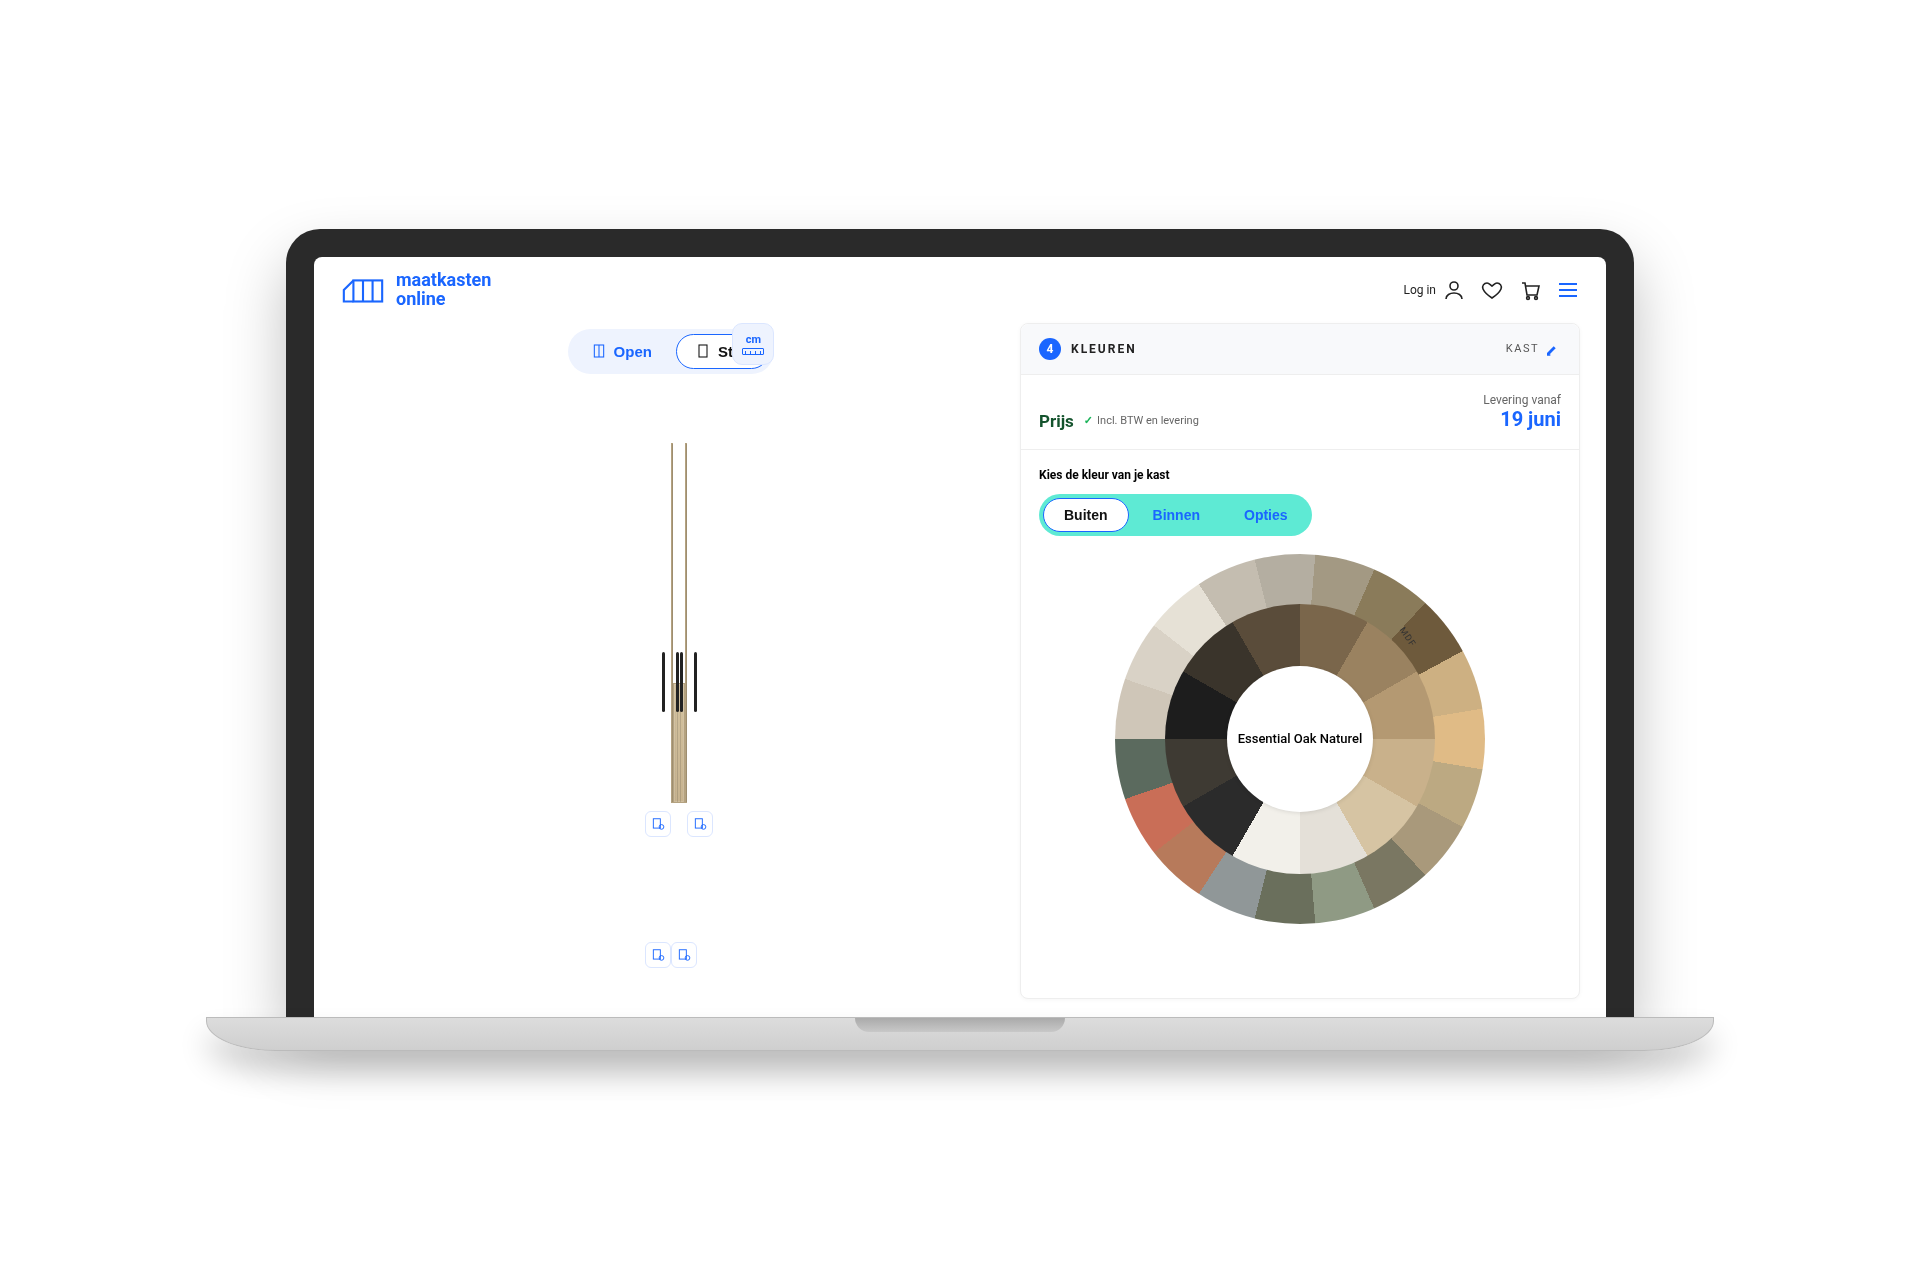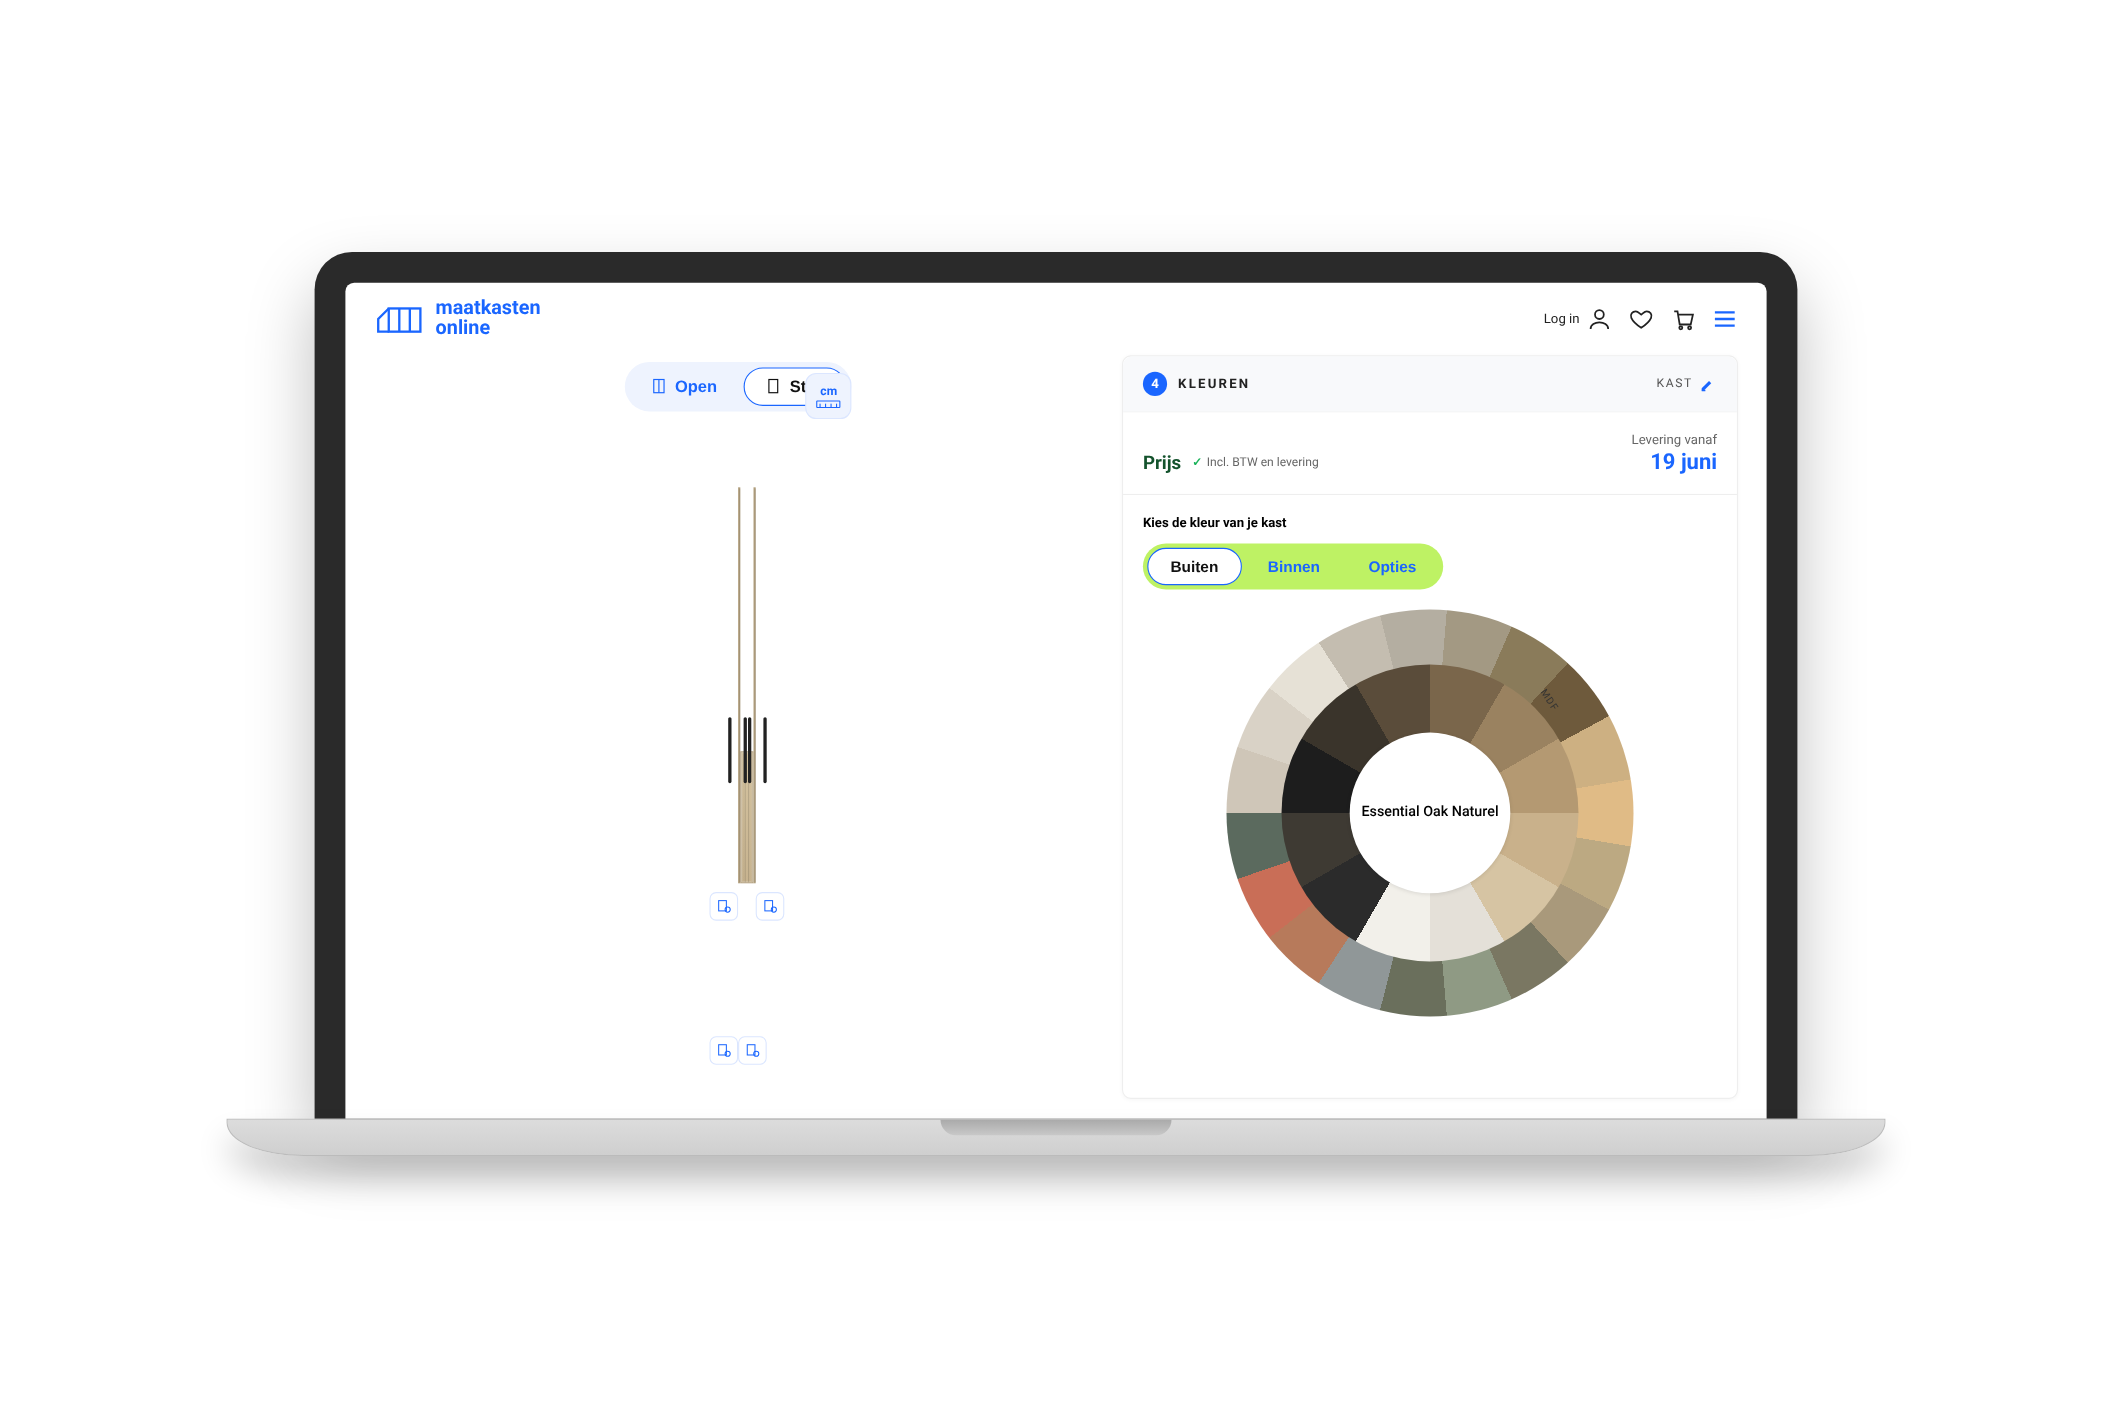--- a/index.html
+++ b/index.html
@@ -89,21 +89,21 @@
   }
   .seg-btn {
     display:flex; align-items:center; gap:7px;
     padding: 8px 18px; border-radius:999px; font-size:15px; font-weight:600;
     color:#1a66ff; background:transparent; border:none; cursor:pointer;
   }
   .seg-btn.active {
     background:#fff; border:1.5px solid #1a66ff; color:#111;
   }
   .measure-btn {
-    position:absolute; right:0; top:16px;
+    position:absolute; right:0; top:0;
     width:42px; height:42px; border-radius:10px; background:#eef3fe;
     display:flex; flex-direction:column; align-items:center; justify-content:center;
     gap:2px; cursor:pointer; border:1px solid #dbe6ff;
     color:#1a66ff; font-size:11px; font-weight:700;
   }
   .ruler { width:22px; height:7px; border:1.3px solid #1a66ff; border-radius:1px; display:flex; justify-content:space-around; align-items:flex-end;}
   .ruler span{width:1px;height:3px;background:#1a66ff;}
   .canvas {
     flex:1; position:relative;
     background: linear-gradient(#f0efee 0%, #f0efee 68%, #fff 68%, #fff 100%);
@@ -163,21 +163,21 @@
   .price-row{display:flex;justify-content:space-between;align-items:flex-end;padding:18px;border-bottom:1px solid #eee;}
   .price-left{display:flex;align-items:center;gap:10px;}
   .price-label{color:#14532d;font-weight:700;font-size:17px;}
   .price-meta{font-size:11px;color:#666;display:flex;align-items:center;gap:4px;}
   .check{color:#1bb35a;font-weight:700;}
   .delivery{text-align:right;}
   .delivery-top{font-size:12px;color:#666;}
   .delivery-date{font-size:20px;font-weight:700;color:#1a66ff;}
   .body{padding:18px; flex:1; overflow:auto;}
   .body-title{font-weight:700;font-size:12px;margin-bottom:12px;}
-  .sub-tabs{background:#bef264;border-radius:999px;padding:4px;display:inline-flex;gap:4px;margin-bottom:18px;}
+  .sub-tabs{background:#5eead4;border-radius:999px;padding:4px;display:inline-flex;gap:4px;margin-bottom:18px;}
   .sub-tab{padding:8px 20px;border-radius:999px;font-size:14px;font-weight:600;color:#1a66ff;border:none;background:transparent;cursor:pointer;}
   .sub-tab.active{background:#fff;border:1.5px solid #1a66ff;color:#111;}
   .wheel-wrap{display:flex;justify-content:center;}
   .wheel{width:370px;height:370px;border-radius:50%;position:relative;}
   .wheel-inner{
     position:absolute;inset:50px;border-radius:50%;
   }
   .wheel-center{
     position:absolute;inset:112px;border-radius:50%;background:#fff;
     display:flex;align-items:center;justify-content:center;text-align:center;

